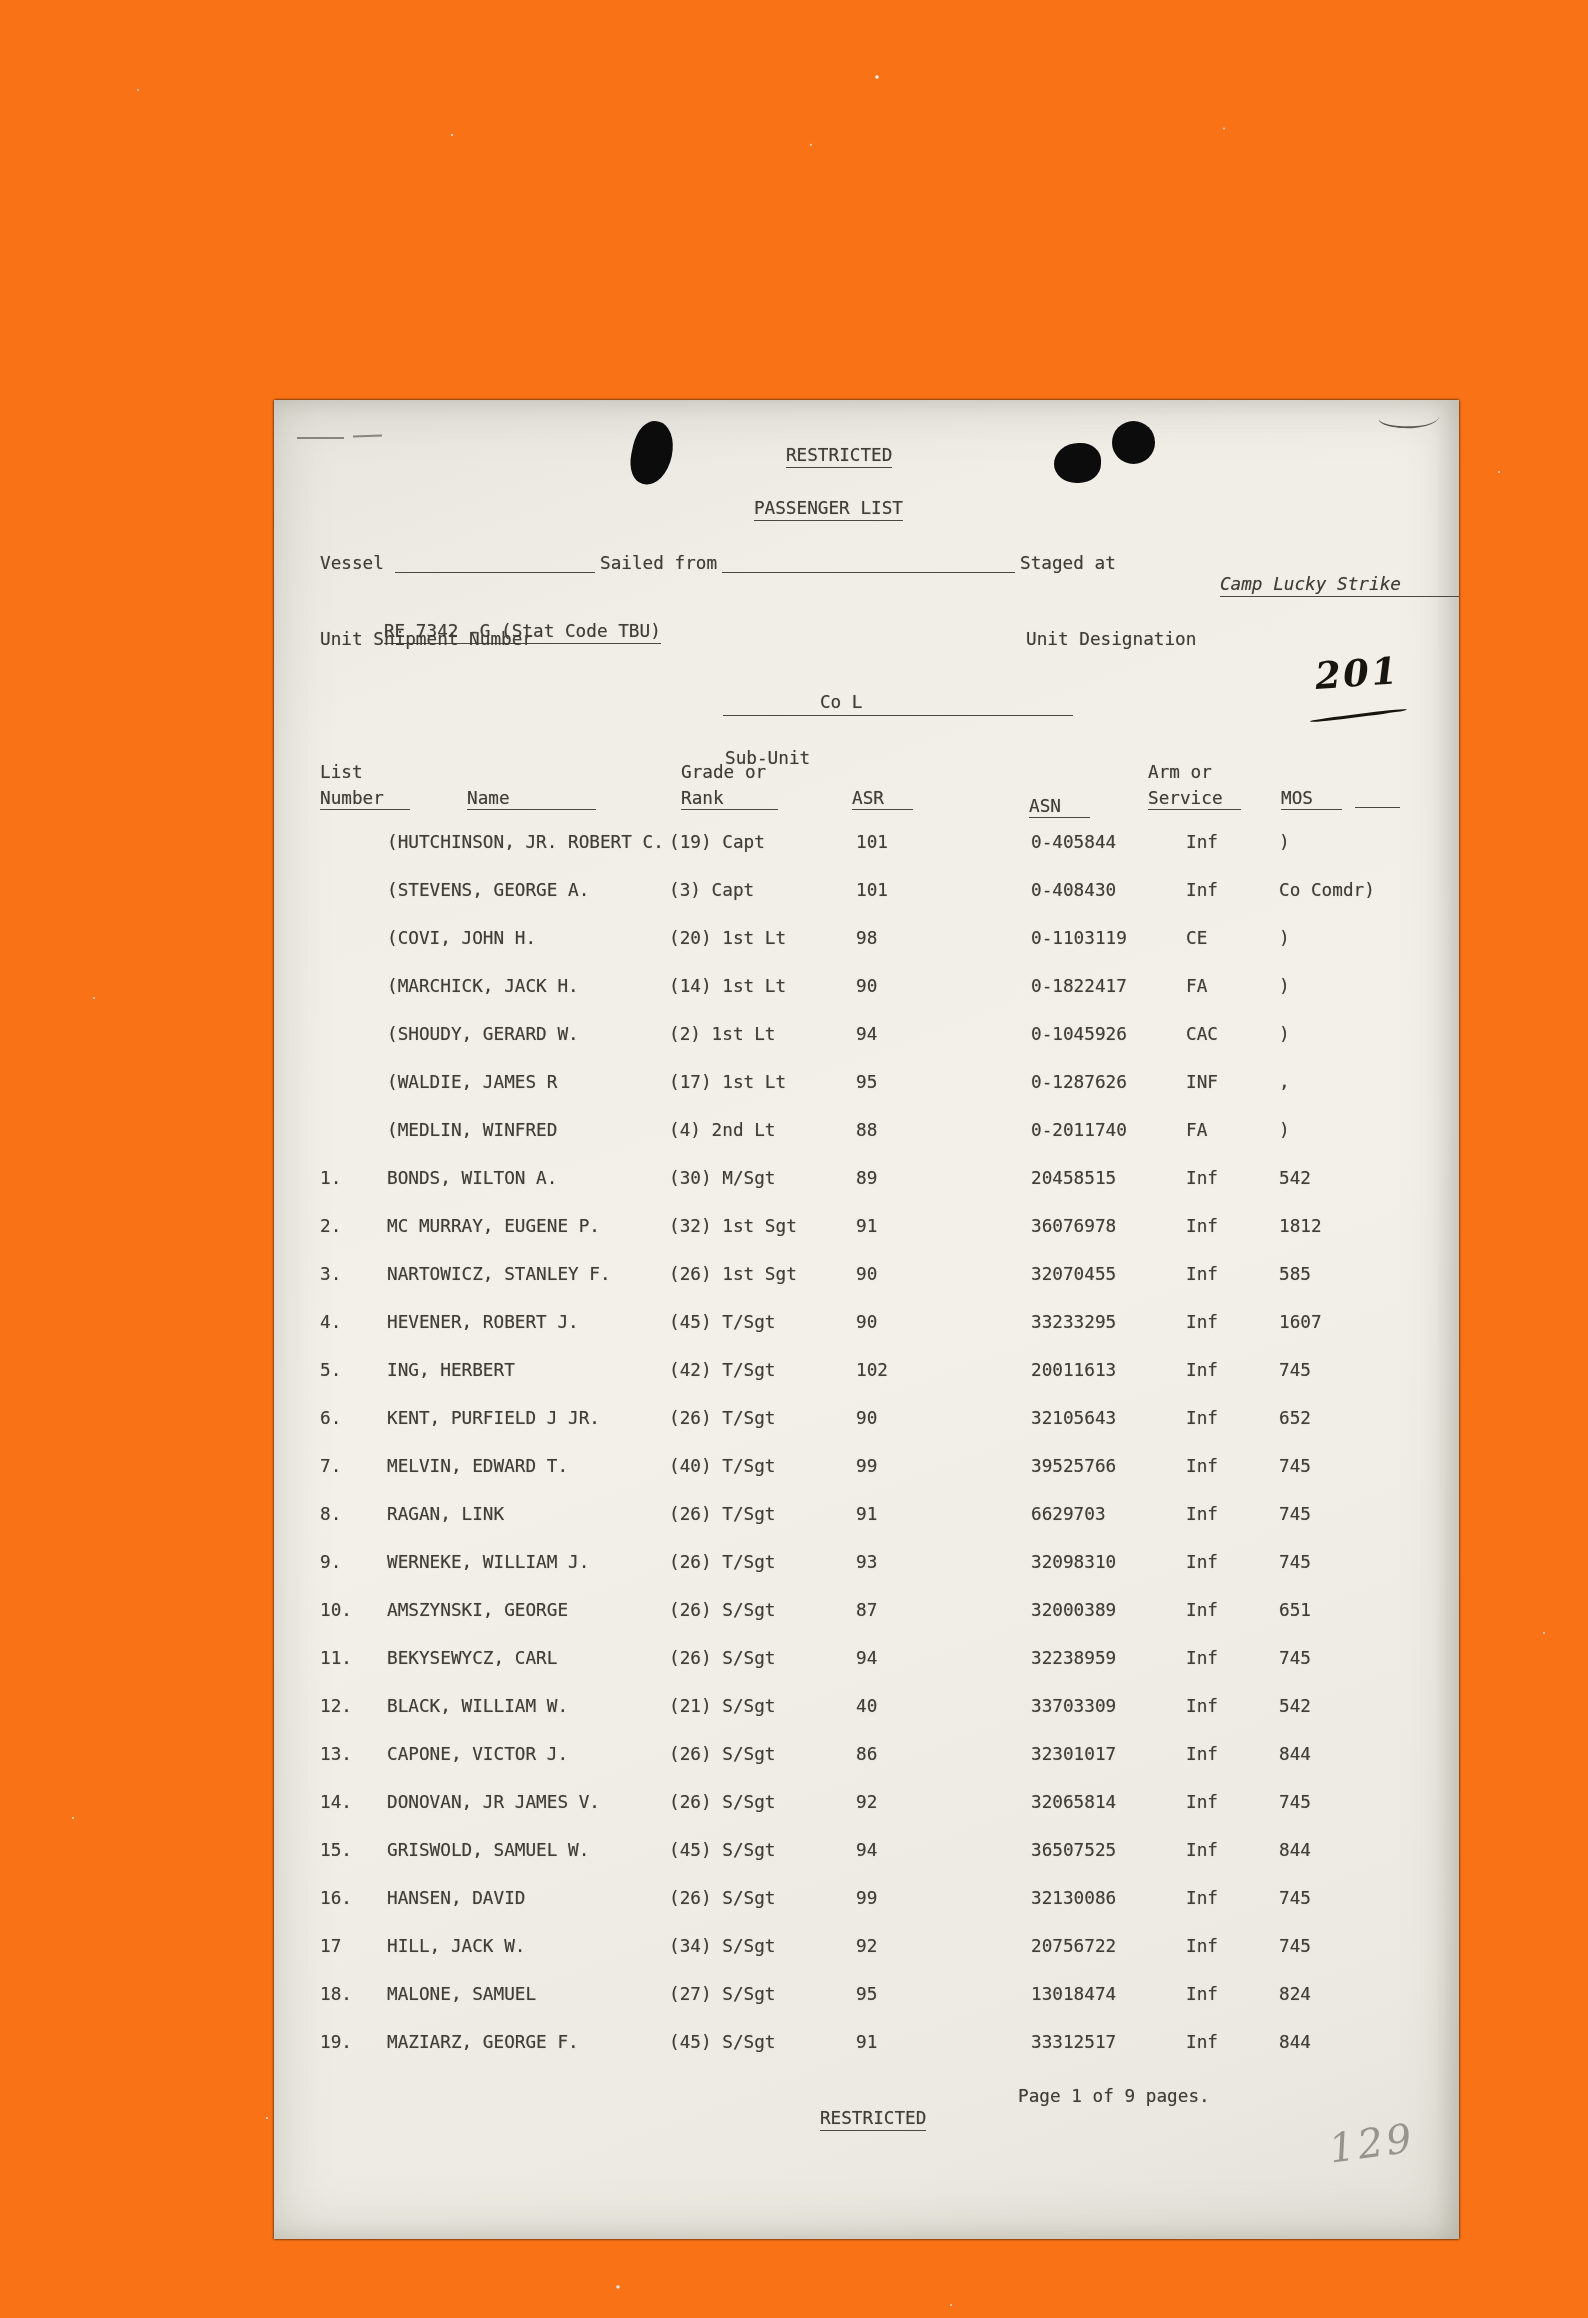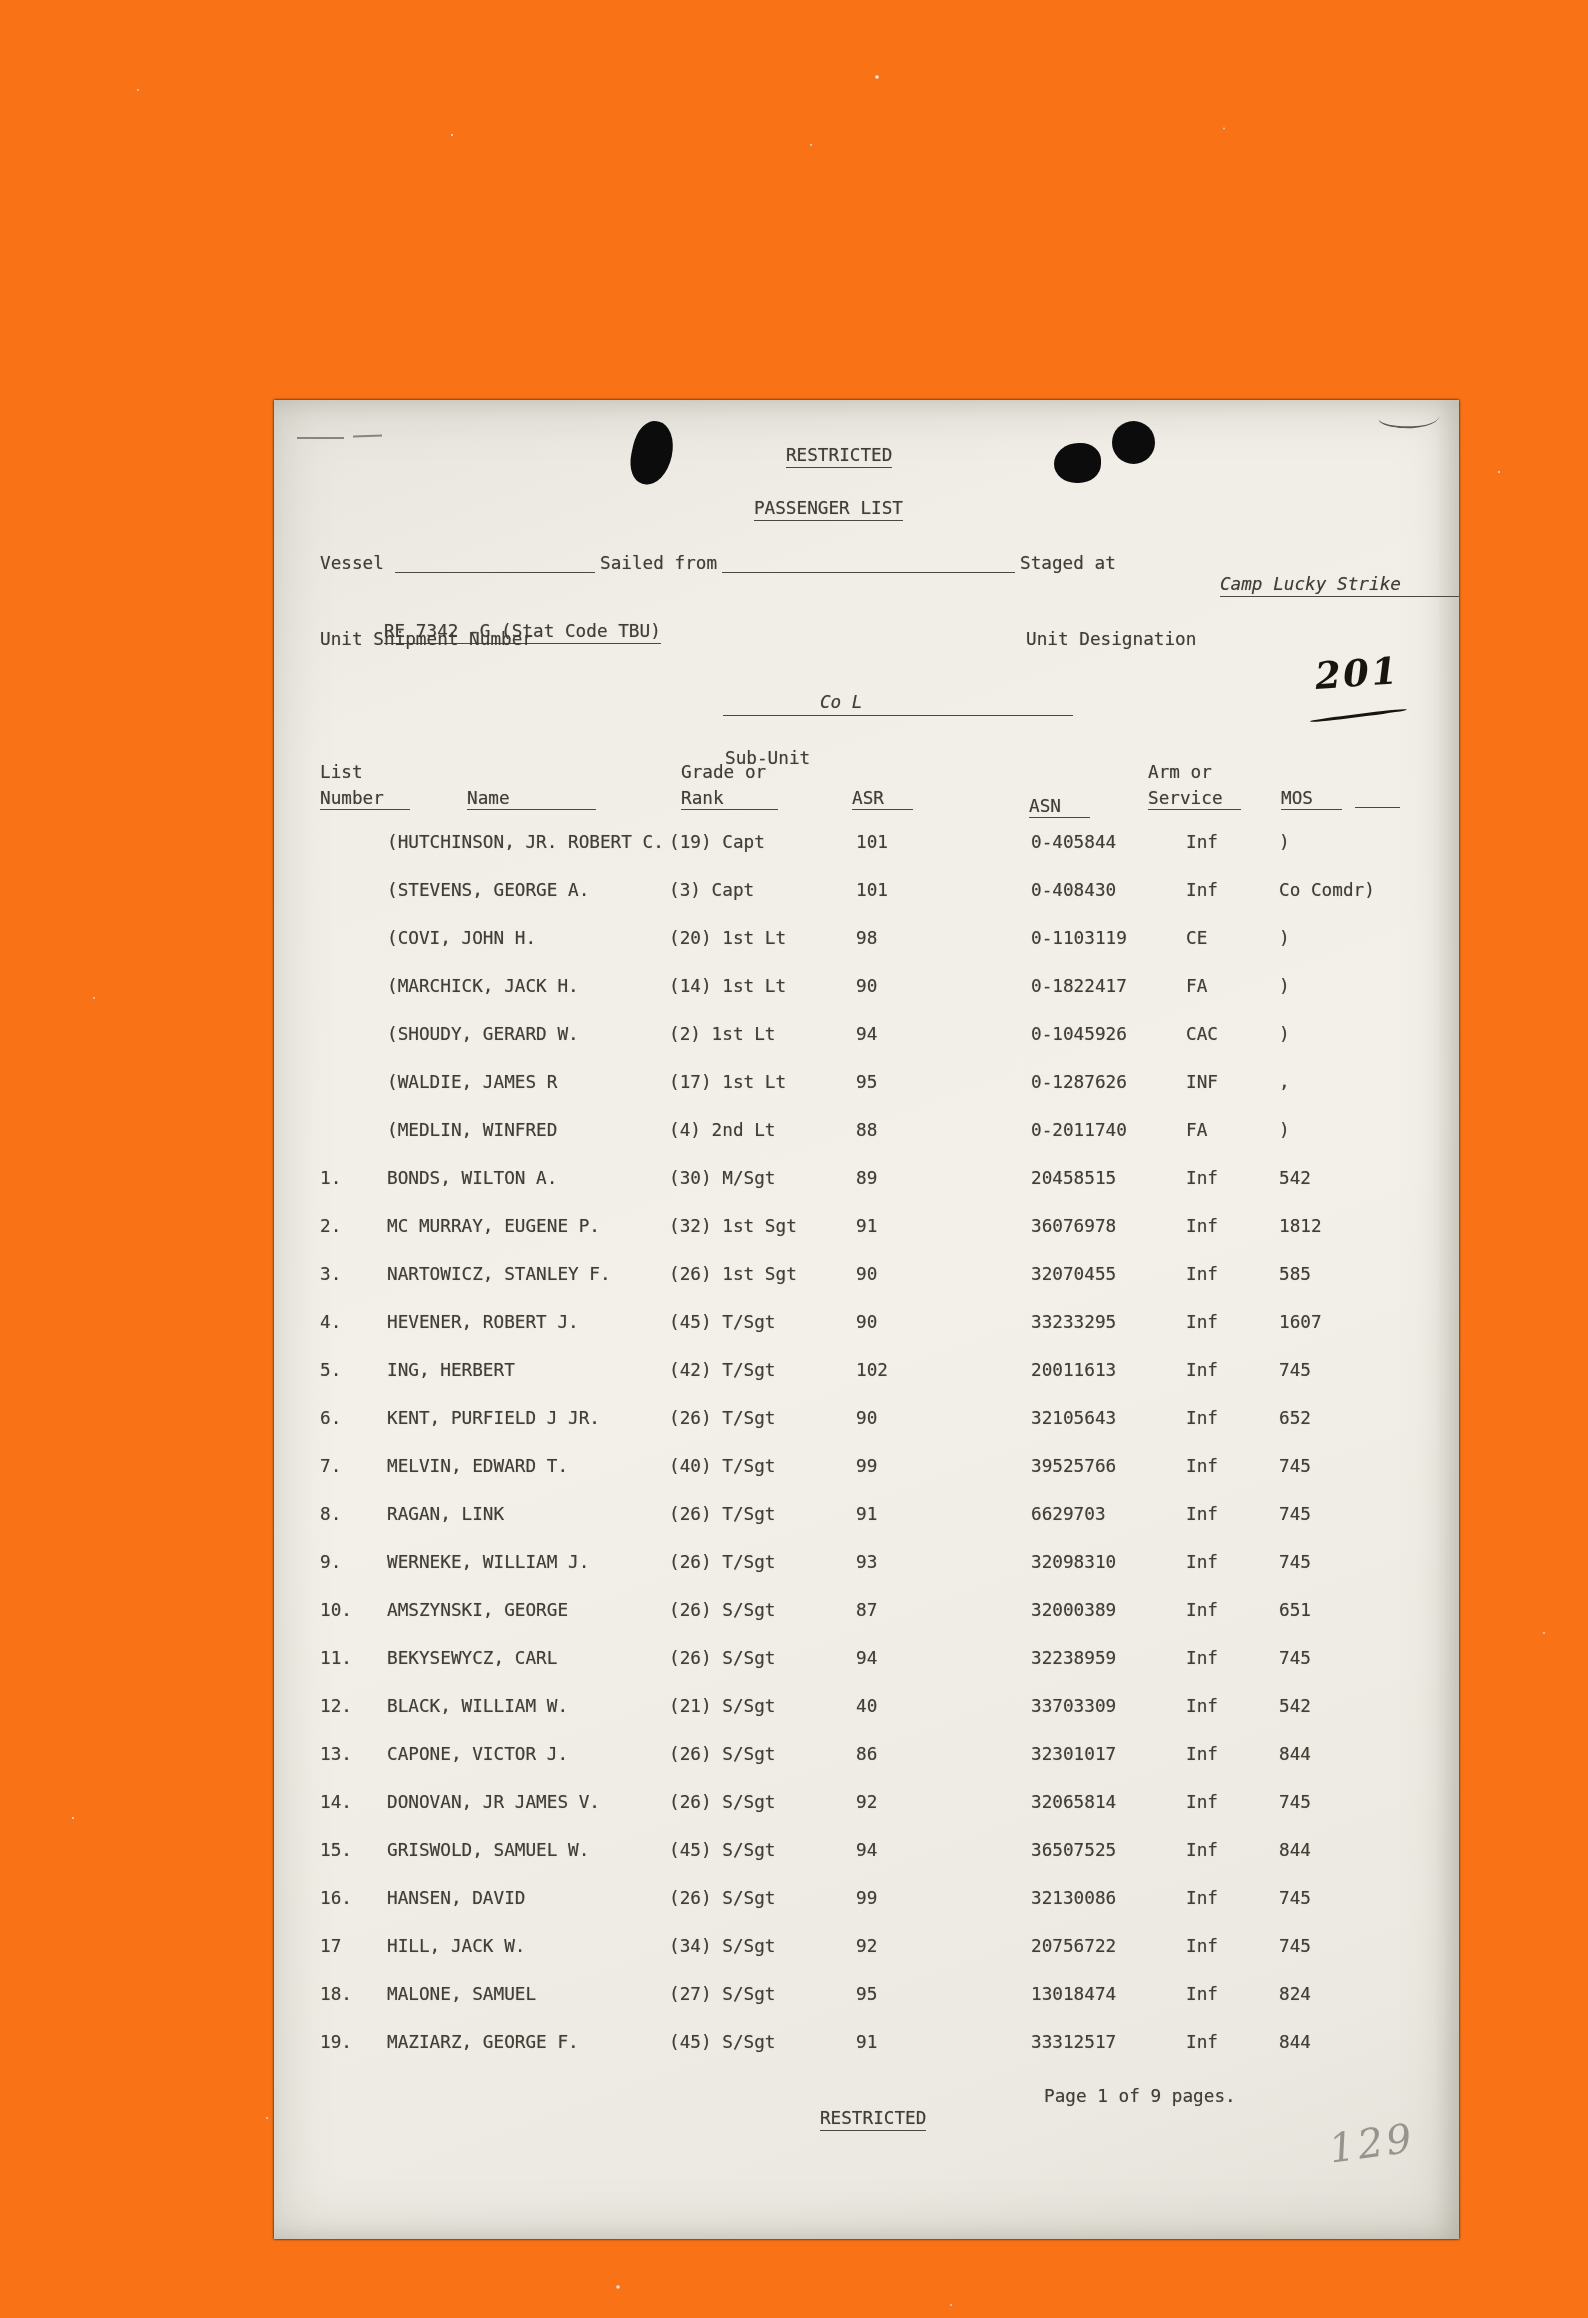--- a/index.html
+++ b/index.html
@@ -66,21 +66,21 @@
     <span class="abs tw" style="left:882px;top:153px;font-style:italic;">
       <span class="ul" style="padding-right:58px;">Camp Lucky Strike</span>
     </span>
 
     <span class="abs tw" style="left:46px;top:200px;">
       <span class="ul">RE 7342 -G (Stat Code TBU)</span>
     </span>
     <span class="abs tw" style="left:46px;top:229px;">Unit Shipment Number</span>
     <span class="abs tw" style="left:752px;top:229px;">Unit Designation</span>
 
-    <span class="abs tw" style="left:385px;top:271px;font-style:italic;">
+    <span class="abs tw" style="left:385px;top:271px;">
       <span style="display:inline-block;width:350px;border-bottom:1.6px solid #4d483f;padding-bottom:1.6px;text-indent:97px;">Co L</span>
     </span>
     <span class="abs tw" style="left:451px;top:300px;margin-top:48px;">Sub-Unit</span>
 
     <div class="hand1" style="left:1041px;top:263px;">201</div>
     <div class="hand1-swash" style="left:1036px;top:314px;width:97px;height:3.2px;"></div>
 
     <div id="thead">
       <span class="abs tw" style="left:46px;top:362px;">List</span>
       <span class="abs tw" style="left:407px;top:362px;">Grade or</span>
@@ -354,18 +354,18 @@
     <span class="c c-asr tw">91</span>
     <span class="c c-asn tw">33312517</span>
     <span class="c c-svc tw">Inf</span>
     <span class="c c-mos tw">844</span>
   </div>
 </div>
 
     <span class="abs tw" style="left:482px;top:1687px;">
       <span class="ul">RESTRICTED</span>
     </span>
-    <span class="abs tw" style="left:770px;top:1686px;">Page 1 of 9 pages.</span>
+    <span class="abs tw" style="left:744px;top:1686px;">Page 1 of 9 pages.</span>
 
     <div class="hand2" style="left:1055px;top:1733px;">129</div>
   </div>
 </div>
 
 
 </body></html>

